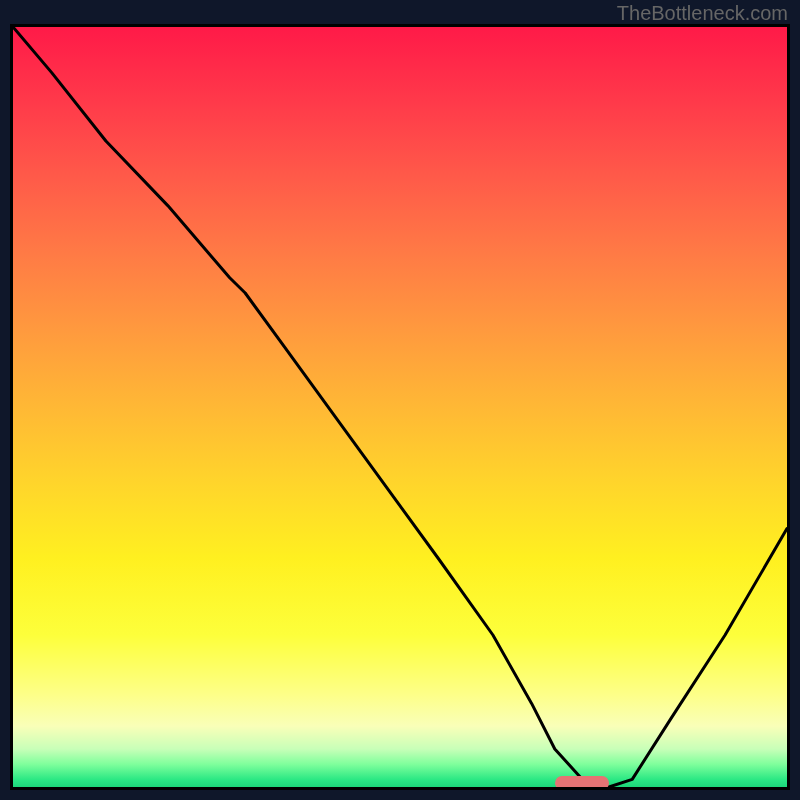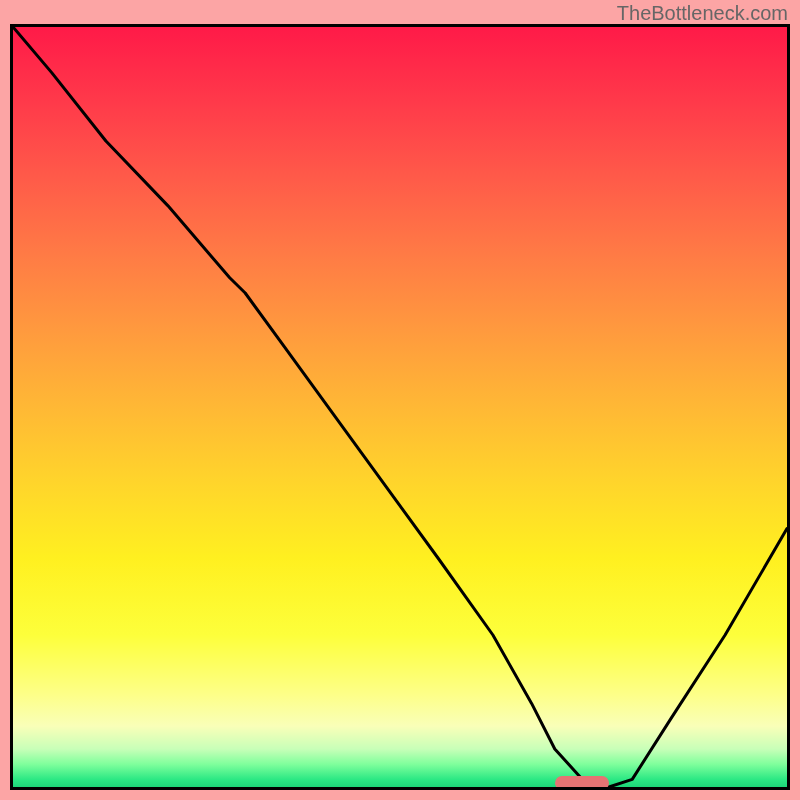--- a/index.html
+++ b/index.html
@@ -7,21 +7,21 @@
     padding: 0;
     width: 800px;
     height: 800px;
     overflow: hidden;
     font-family: Arial, sans-serif;
   }
   .chart-container {
     position: relative;
     width: 800px;
     height: 800px;
-    background: #fca5a5;
+    background: #0f172a;
   }
   .plot-area {
     position: absolute;
     left: 10px;
     top: 24px;
     width: 780px;
     height: 766px;
     border: 3px solid #000;
     box-sizing: border-box;
     overflow: hidden;

